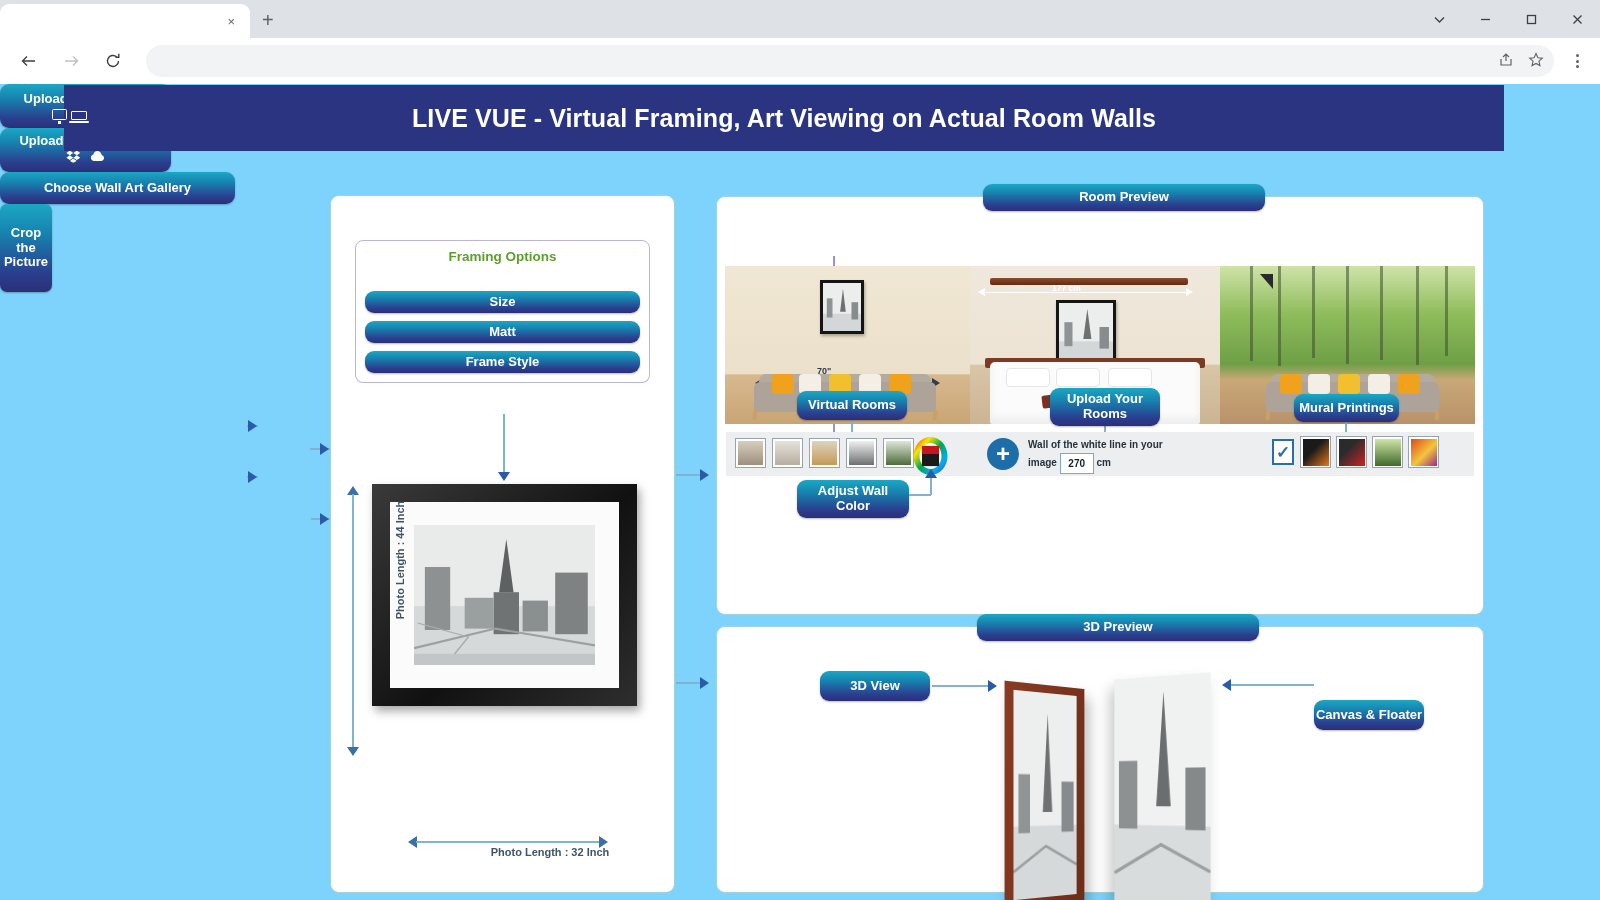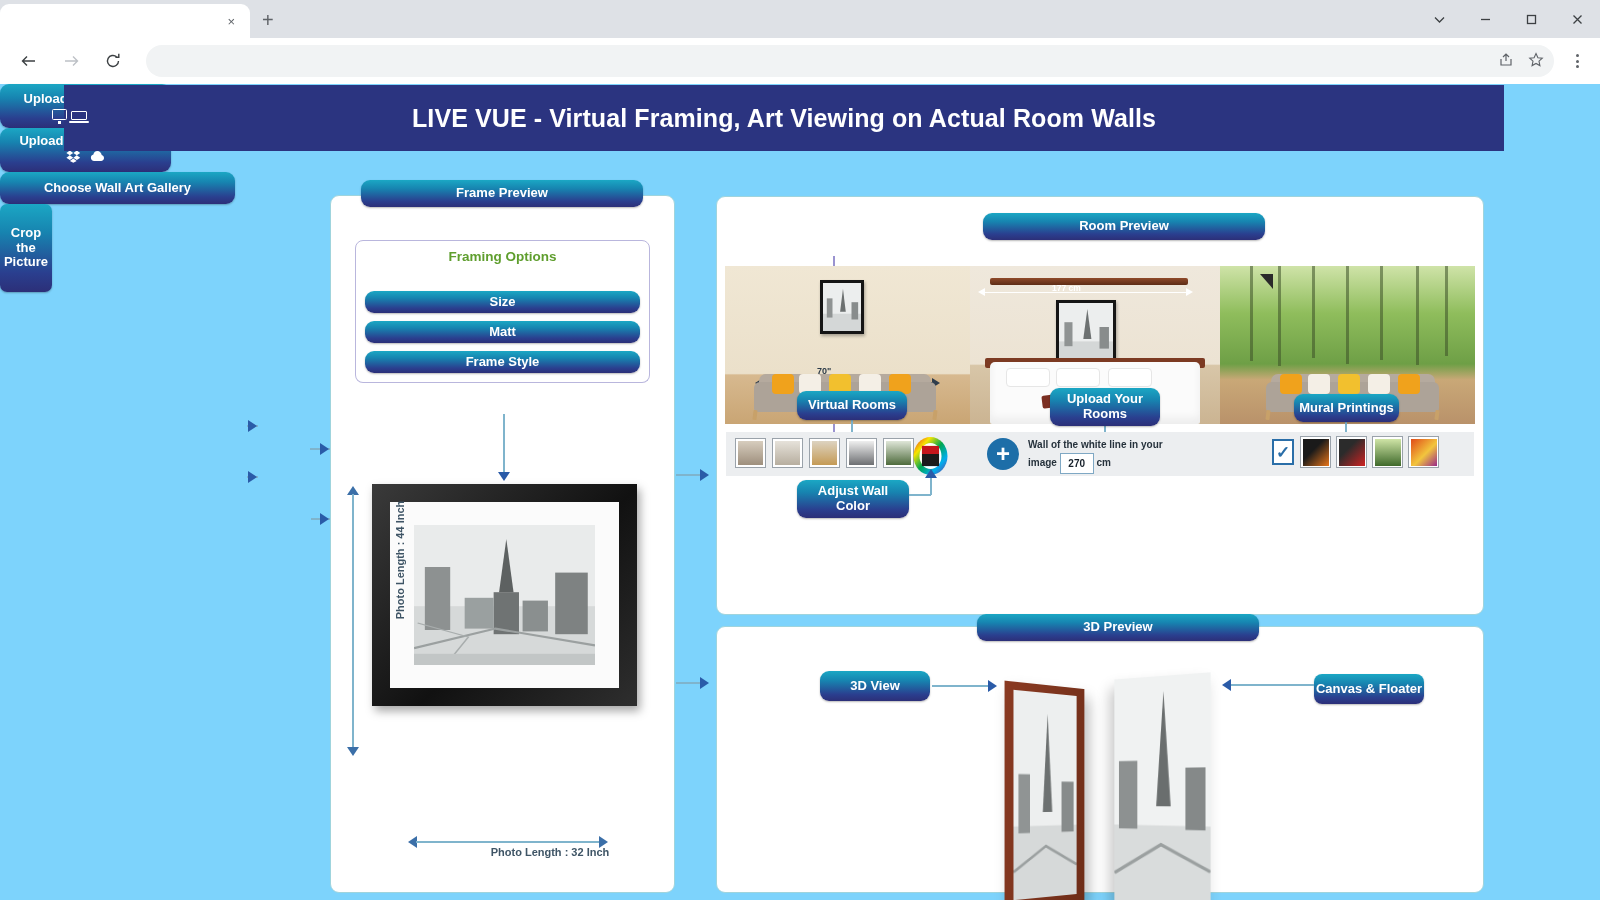--- a/index.html
+++ b/index.html
@@ -107,21 +107,21 @@
   .dim-h { position:absolute; left: 408px; top: 752px; width: 200px; height: 12px; }
   .dim-h .line { position:absolute; top: 5px; left: 8px; right: 8px; height: 2px; background:#7fb4cc; }
   .dim-h .a-l, .dim-h .a-r { position:absolute; top: 0; width:0; height:0; border-top: 6px solid transparent; border-bottom: 6px solid transparent; }
   .dim-h .a-l { left: 0; border-right: 9px solid #3b6fa8; }
   .dim-h .a-r { right: 0; border-left: 9px solid #3b6fa8; }
   #photo-width-label { position:absolute; left: 440px; top: 762px; width: 220px; text-align: center;
     font-size: 11px; color: #3f5566; font-weight: 600; }
 
   
   #room-preview-panel { left: 716px; top: 112px; width: 768px; height: 419px; }
-  #room-preview-tab { position:absolute; left: 983px; top: 100px; width: 282px; height: 27px; z-index: 3; margin-top: 29px; }
+  #room-preview-tab { position:absolute; left: 983px; top: 100px; width: 282px; height: 27px; z-index: 3; }
   #room-dimensions-box {
     position:absolute; left: 725px; top: 120px; width: 216px; height: 52px;
     background: linear-gradient(180deg,#1ba7c4 0%, #1784b0 30%, #3a2f86 80%, #3b2a72 100%);
     border-radius: 8px; color:#fff; font-size: 10.5px; font-weight: bold;
     padding: 6px 9px; line-height: 1.45; box-shadow: 0 1px 2px rgba(0,0,0,.3);
   }
   #rooms-strip { position:absolute; left: 725px; top: 182px; width: 750px; height: 158px; display:flex; overflow:hidden; }
   .room { position: relative; overflow: hidden; }
   .room-a { width: 245px; background: linear-gradient(180deg,#f0e7d4 0%,#ebe0ca 68%, #d7b98f 69%, #c9a574 100%); }
   .room-b { width: 250px; background: linear-gradient(180deg,#efe8dc 0%,#ece3d3 62%, #d8c6a8 63%, #cbb492 100%); }
@@ -174,21 +174,21 @@
   .mural-thumbs { position:absolute; left: 1300px; top: 352px; display:flex; gap: 5px; }
   .mthumb { width: 31px; height: 32px; border: 1.5px solid #9aa2aa; padding: 1.5px; background:#fff; }
   .mthumb .im { width: 100%; height: 100%; }
 
   #adjust-wall-btn { position:absolute; left: 797px; top: 396px; width: 112px; height: 38px; flex-direction: column; }
 
   
   #preview3d-panel { left: 716px; top: 542px; width: 768px; height: 267px; }
   #preview3d-tab { position:absolute; left: 977px; top: 530px; width: 282px; height: 27px; z-index: 3; }
   #view3d-btn { position:absolute; left: 820px; top: 587px; width: 110px; height: 30px; }
-  #canvas-floater-btn { position:absolute; left: 1314px; top: 590px; width: 110px; height: 30px; border-radius: 8px; }
+  #canvas-floater-btn { position:absolute; left: 1314px; top: 616px; width: 110px; height: 30px; }
   #frame3d-a { position:absolute; left: 1003px; top: 601px; width: 86px; height: 220px;
     background: linear-gradient(100deg,#8a3a22,#6e2d18); padding: 8px 9px;
     transform: perspective(420px) rotateY(22deg); box-shadow: 6px 9px 14px rgba(0,0,0,.25); }
   #frame3d-a .art { width:100%; height:100%; background: linear-gradient(180deg,#eceeee,#c8cbcb); position:relative; overflow:hidden; }
   #frame3d-b { position:absolute; left: 1111px; top: 592px; width: 100px; height: 230px;
     background: #f3f4f4; transform: perspective(440px) rotateY(-16deg);
     box-shadow: -5px 9px 14px rgba(0,0,0,.22); overflow:hidden; }
   .ahead-r { position:absolute; width:0; height:0; border-top: 6px solid transparent;
              border-bottom: 6px solid transparent; border-left: 9px solid #2a5ba8; }
   .ahead-d { position:absolute; width:0; height:0; border-left: 6px solid transparent;
@@ -318,23 +318,20 @@
     <div class="cline" style="left:247px; top:341px; width:11px; height:1.6px;"></div>
     <div class="ahead-r" style="left:248px; top:336px;"></div>
     <div class="cline" style="left:247px; top:392px; width:11px; height:1.6px;"></div>
     <div class="ahead-r" style="left:248px; top:387px;"></div>
     <div class="cline" style="left:310px; top:364px; width:20px; height:1.6px;"></div>
     <div class="ahead-r" style="left:320px; top:359px;"></div>
     <div class="cline" style="left:311px; top:434px; width:19px; height:1.6px;"></div>
     <div class="ahead-r" style="left:320px; top:429px;"></div>
 
     <div class="panel teal" id="frame-preview-panel"></div>
-    <div class="pill" id="frame-preview-tab">
-      <span>Frame Preview</span>
-    </div>
 
     <div id="framing-options-box">
       <div id="framing-options-title">Framing Options</div>
     </div>
     <div class="optbtns">
       <div class="pill">
         <span>Size</span>
       </div>
       <div class="pill">
         <span>Matt</span>

